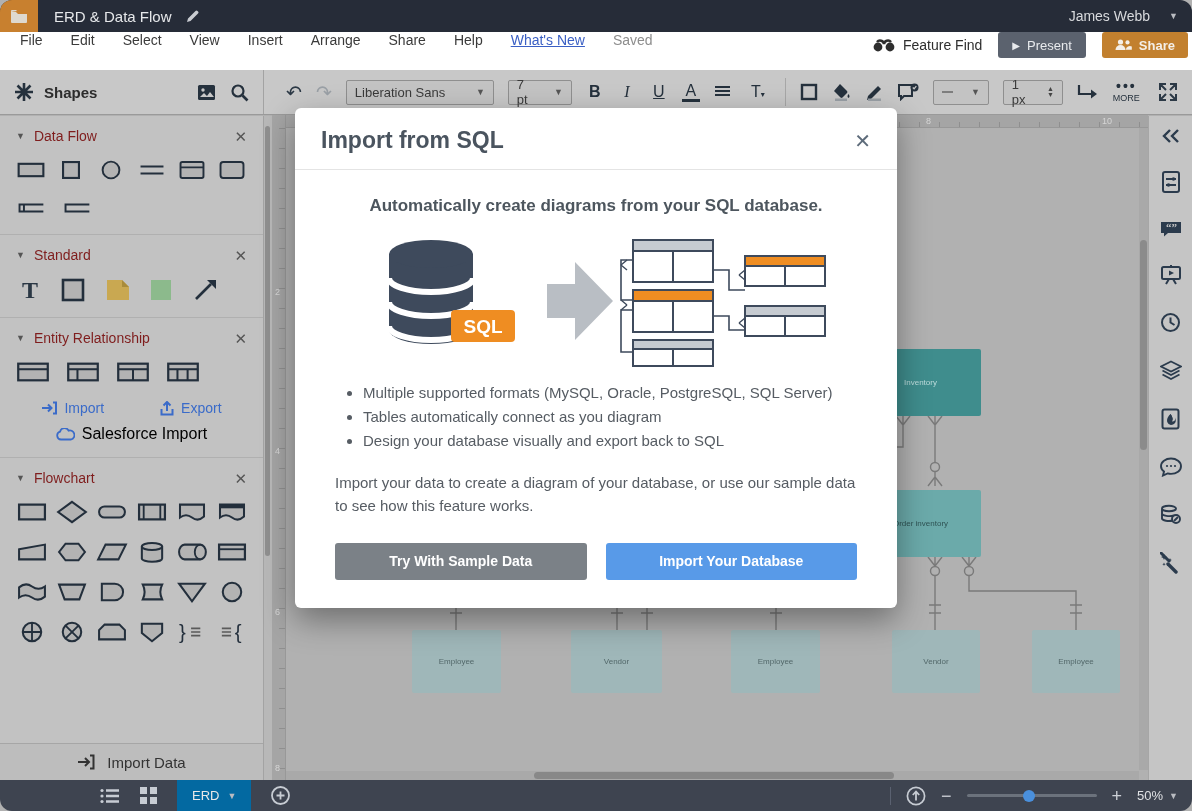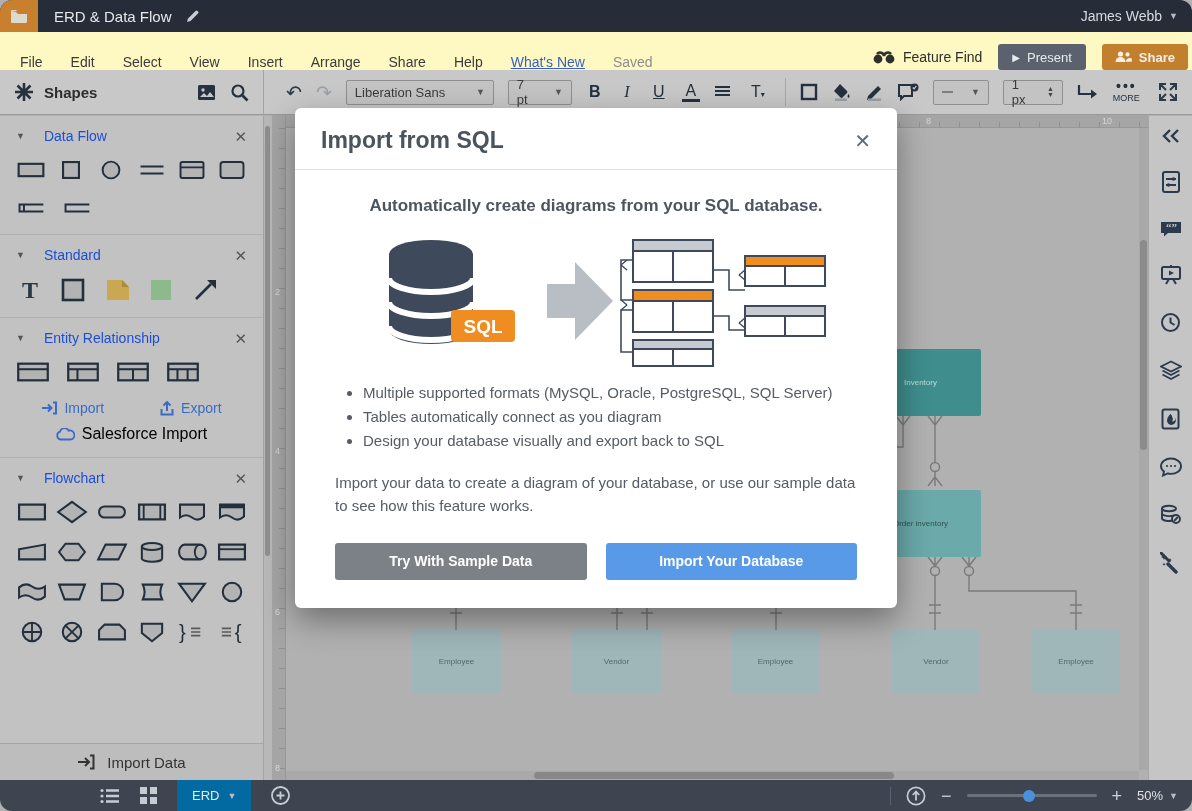--- a/index.html
+++ b/index.html
@@ -5,25 +5,25 @@
   * { margin:0; padding:0; box-sizing:border-box; }
   html,body { width:1192px; height:811px; }
   body { font-family:"Liberation Sans", sans-serif; background:#b1b1b1; overflow:hidden; }
   .app { position:relative; width:1192px; height:811px; overflow:hidden;border-radius:12px; }
 
   
   .topbar { position:absolute; top:0; left:0; right:0; height:32px; background:#262c38; display:flex; align-items:center; z-index:5; }
   .folder-tab { width:38px; height:32px; background:#c8802f; display:flex; align-items:center; justify-content:center; }
   .doc-title { margin-left:16px; color:#e6e8ea; font-size:15px; }
   .edit-pencil { margin-left:14px; color:#c9ccd1; font-size:13px; transform:rotate(0deg); cursor:pointer; }
-  .user-menu { margin-left:auto; margin-right:14px; color:#d8dadd; font-size:14px; display:flex; align-items:center; gap:7px; cursor:pointer; }
+  .user-menu { margin-left:auto; margin-right:14px; color:#d8dadd; font-size:14px; display:flex; align-items:center; gap:19px; cursor:pointer; }
   .caret-down { font-size:9px; color:#b9bcc1; }
 
   
-  .menubar { position:absolute; top:32px; left:0; right:0; height:38px; background:#fef9c3; display:flex; align-items:flex-end; padding-left:20px; z-index:5; }
+  .menubar { position:absolute; top:32px; left:0; right:0; height:38px; background:#ffffff; display:flex; align-items:flex-start; padding-left:20px; z-index:5; }
   .menu-item { font-size:14px; color:#3b3b3b; margin-right:28px; cursor:pointer; }
   .menu-item.whatsnew { color:#3a5fc4; text-decoration:underline; }
   .menu-item.saved { color:#8d8d8d; cursor:default; }
   .menubar-right { margin-left:auto; display:flex; align-items:center; gap:16px; padding-right:4px; }
   .feature-find { display:flex; align-items:center; gap:8px; font-size:14px; color:#2e2e2e; cursor:pointer; }
   .btn-present { background:#5b626e; color:#e8eaed; font-size:13px; border:none; border-radius:3px; height:26px; padding:0 14px; display:flex; align-items:center; gap:7px; cursor:pointer; }
   .btn-share { background:#c2802e; color:#f4efe8; font-size:13px; font-weight:bold; border:none; border-radius:3px; height:26px; padding:0 13px; display:flex; align-items:center; gap:7px; cursor:pointer; }
   .play-glyph { font-size:10px; }
 
   
@@ -50,21 +50,21 @@
   .redo-disabled { color:#9aa0a6; }
   .undo-redo { font-size:19px; line-height:1; }
 
   
   .left-panel { position:absolute; top:116px; left:0; width:264px; bottom:31px; background:#c2c2c2; border-right:1px solid #a3a3a3; display:flex; flex-direction:column; overflow:hidden; z-index:4; }
   .panel-scrollstrip { position:absolute; top:116px; left:264px; width:8px; bottom:31px; background:#b8b8b8; z-index:4; }
   .panel-thumb { position:absolute; left:1px; top:10px; width:5px; height:430px; background:#8f8f8f; border-radius:3px; }
   .section { padding:12px 16px 14px 16px; border-bottom:1px solid #b0b0b0; }
   .sec-head { display:flex; align-items:center; }
   .sec-caret { font-size:9px; color:#555; }
-  .sec-title { font-size:14px; color:#1d4ed8; margin-left:19px; }
+  .sec-title { font-size:14px; color:#7f1d1d; margin-left:9px; }
   .sec-close { margin-left:auto; color:#555; font-size:15px; cursor:pointer; line-height:1; }
   .shape-row { display:flex; align-items:center; margin-top:14px; }
   .shape-row.sb { justify-content:space-between; }
   .shape-row.g14 > * { margin-right:16px; }
   .shape-cell { display:flex; align-items:center; justify-content:center; cursor:pointer; }
   .fc-grid { display:grid; grid-template-columns:repeat(6,1fr); gap:16px 8px; margin-top:14px; justify-items:center; }
   .er-links { display:flex; justify-content:center; gap:56px; margin-top:16px; font-size:14px; color:#3a6bc9; }
   .er-link { display:flex; align-items:center; gap:7px; cursor:pointer; }
   .er-sf { display:flex; justify-content:center; margin-top:9px; }
   .panel-footer { margin-top:auto; height:37px; background:#bdbdbd; border-top:1px solid #a6a6a6; display:flex; align-items:center; justify-content:center; gap:12px; font-size:15px; color:#333; cursor:pointer; flex:none; }

